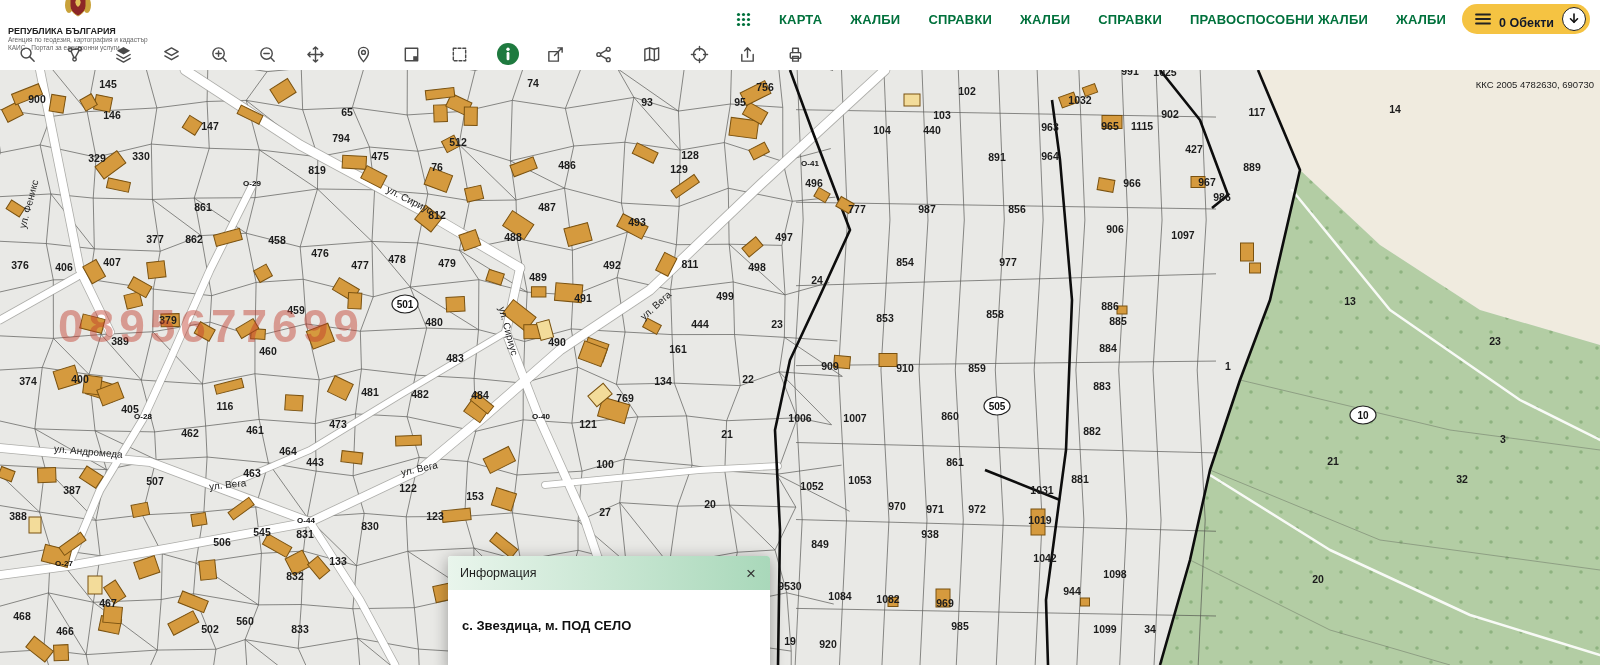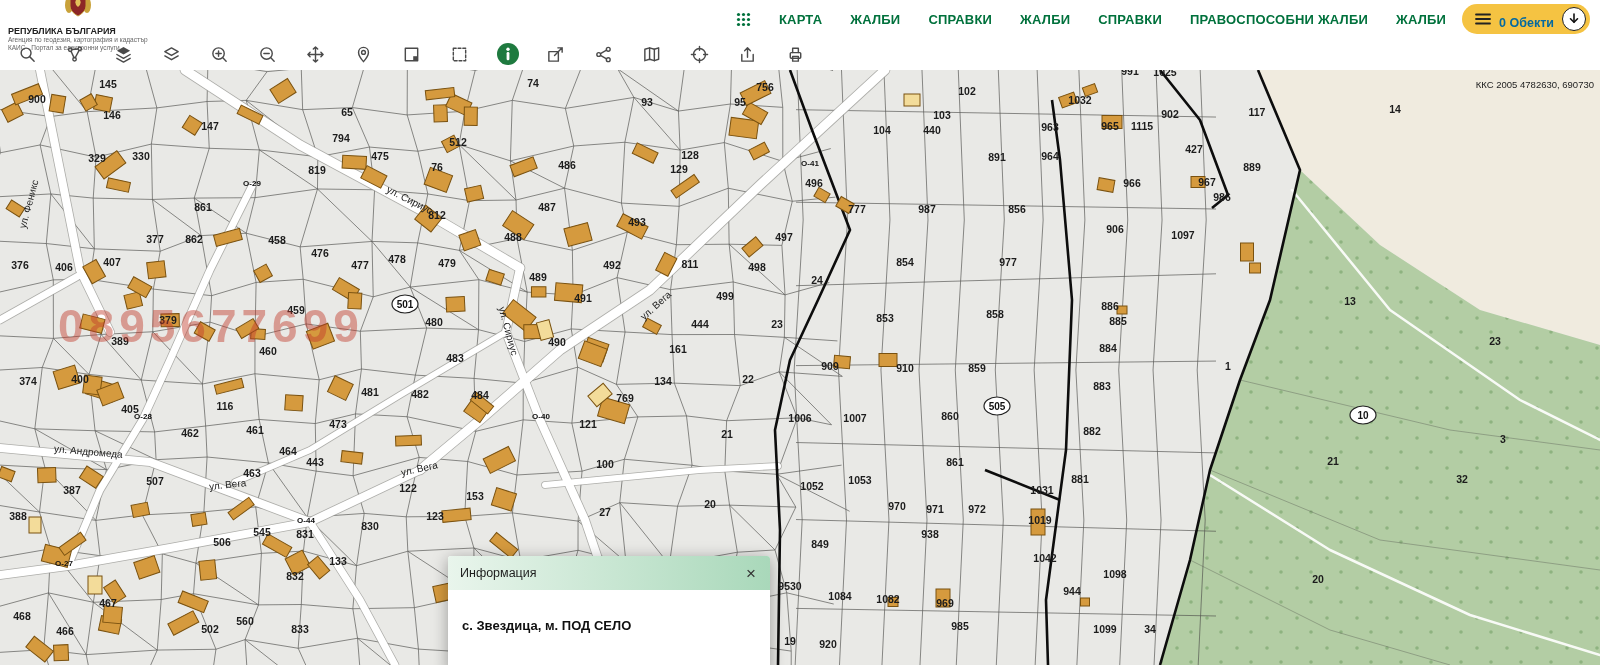--- a/index.html
+++ b/index.html
@@ -9,21 +9,21 @@
   .hdr { height:38px; display:flex; align-items:center; padding:0 10px 0 8px; background:#fff; }
   .brand { display:flex; align-items:center; gap:7px;flex-direction:column; }
   .brand-text { line-height:1.15; }
   .brand-title { font-size:9px; font-weight:bold; color:#222; }
   .brand-sub { font-size:6.5px; color:#666; }
   .nav { display:flex; align-items:center; gap:28px; margin-left:auto; margin-right:16px; }
   .nav a { font-size:13px; font-weight:bold; color:#00713C; text-decoration:none; cursor:pointer; letter-spacing:.2px; }
   .grid-icon { display:flex; cursor:pointer; }
   .pill { display:flex; align-items:center; gap:8px; background:#F5C342; border-radius:17px;
           height:30px; padding:0 4px 0 13px; cursor:pointer; }
-  .pill-label { font-size:12.5px; font-weight:bold; color:#0369a1; white-space:nowrap;margin-top:8px; }
+  .pill-label { font-size:12.5px; font-weight:bold; color:#0f172a; white-space:nowrap;margin-top:8px; }
   .circle-btn { width:24px; height:24px; border-radius:50%; background:#fff; border:1.6px solid #222;
                 display:flex; align-items:center; justify-content:center; font-size:13px; font-weight:bold;
                 color:#111; cursor:pointer; }
   
   .toolbar { height:32px; display:flex; align-items:center; padding-left:8px; gap:9px; background:#fff; }
   .tool { width:39px; height:28px; display:flex; align-items:center; justify-content:center;
           background:none; border:none; cursor:pointer; padding:0; }
   .tool svg { stroke:#4a4a4a; fill:none; stroke-width:1.5; stroke-linecap:round; stroke-linejoin:round; }
   
   .map-wrap { position:relative; width:1600px; height:595px; overflow:hidden; background:#e9e9e6; }

